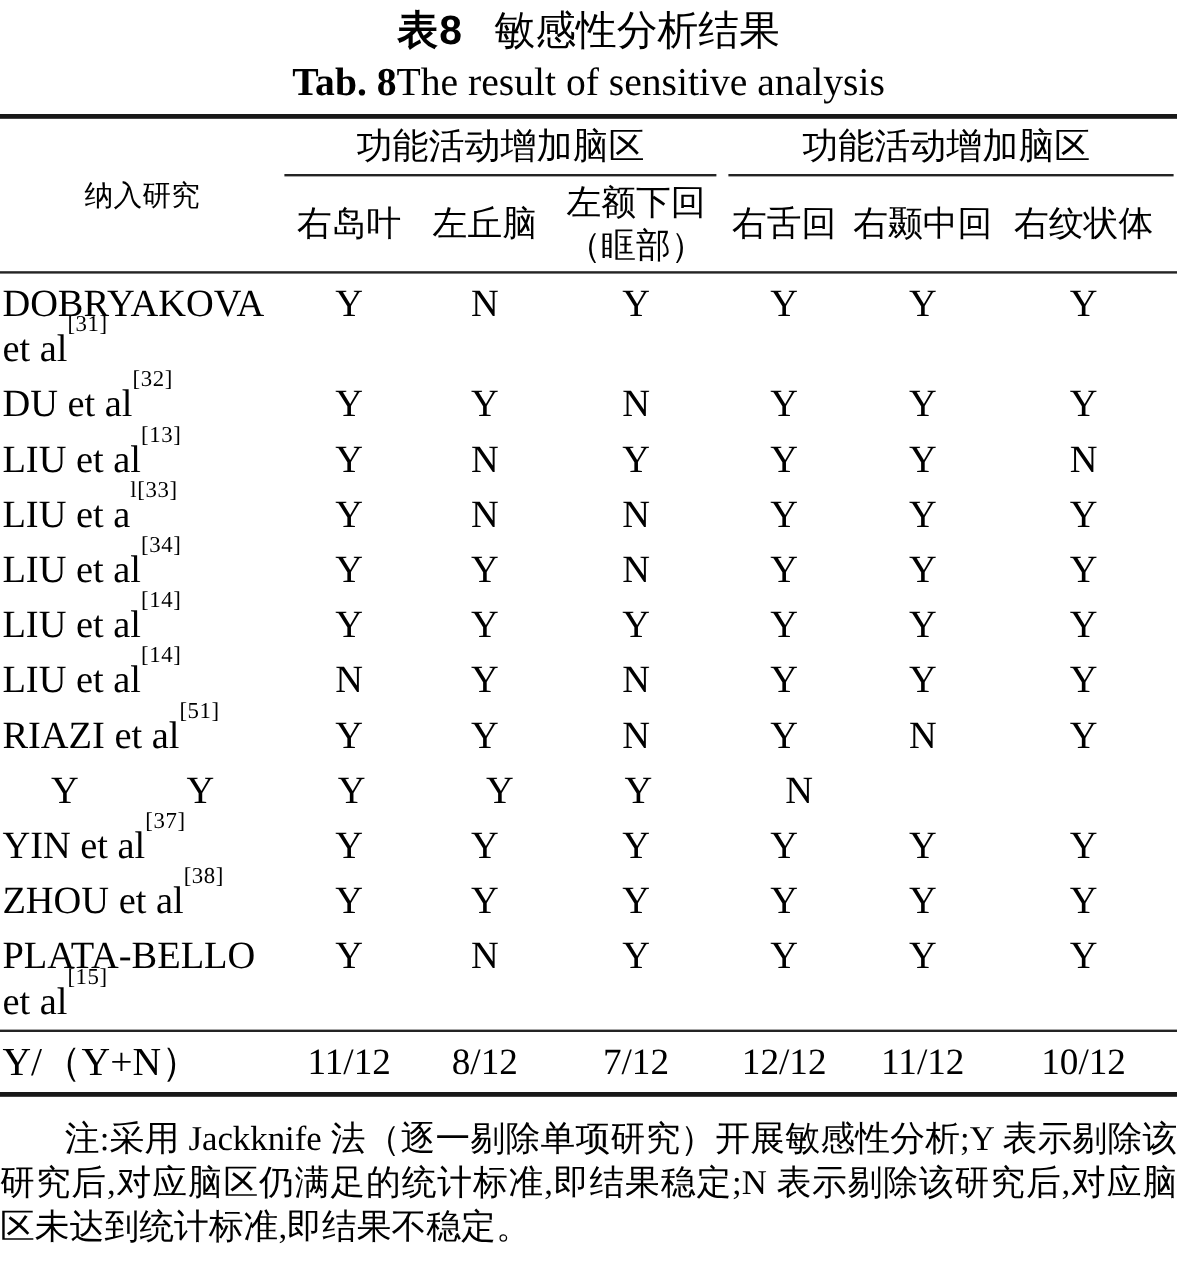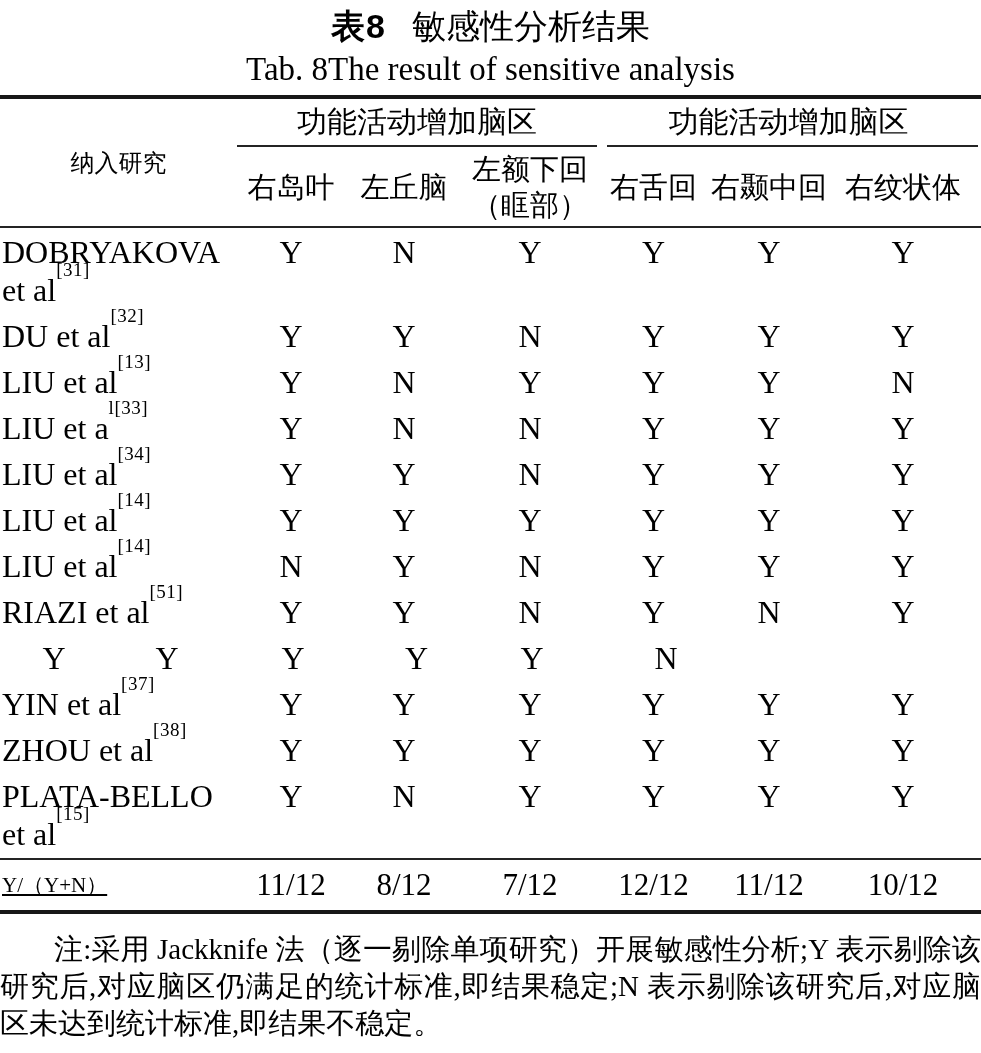--- a/index.html
+++ b/index.html
@@ -19,21 +19,21 @@
   }
   .title-zh .zh-label{
     font-family:"Liberation Sans","DejaVu Sans",sans-serif;
     font-weight:bold;margin-right:26px;letter-spacing:1px;
   }
   .title-en{
     position:absolute;top:49px;left:0;width:100%;
     text-align:center;font-size:33px;line-height:40px;
     white-space:nowrap;
   }
-  .title-en .en-label{font-weight:normal;}
+  .title-en .en-label{font-weight:bold;}
   
   .tbl{position:absolute;top:95px;left:0;width:981px;}
   .rule-thick{height:4px;background:#181818;}
   .rule-thin{height:2px;background:#242424;}
   .thead{position:relative;height:127px;}
   .stub{
     position:absolute;left:0;top:0;width:237px;height:127px;
     display:flex;align-items:center;justify-content:center;
     font-size:24px;
   }
@@ -62,21 +62,21 @@
   .tbody{padding:1px 0;}
   .trow{display:flex;align-items:flex-start;padding:4px 0;line-height:38px;}
   .cell{font-size:32px;}
   .cell.study{width:237px;padding-left:2px;box-sizing:border-box;}
   .cell.val{text-align:center;}
   sup{
     font-size:19px;line-height:0;position:relative;top:-13px;letter-spacing:0.5px;
   }
   
   .tfoot{display:flex;align-items:center;height:50px;}
-  .tfoot .cell.study{font-size:21px;text-decoration:underline;}
+  .tfoot .cell.study{font-size:33px;}
   .tfoot .cell.val{font-size:31px;}
   
   .note{
     position:absolute;top:931px;left:0;width:981px;
     font-size:29px;line-height:37px;
     text-indent:54px;margin:0;
     text-align:justify;
   }
 </style>
 </head>

